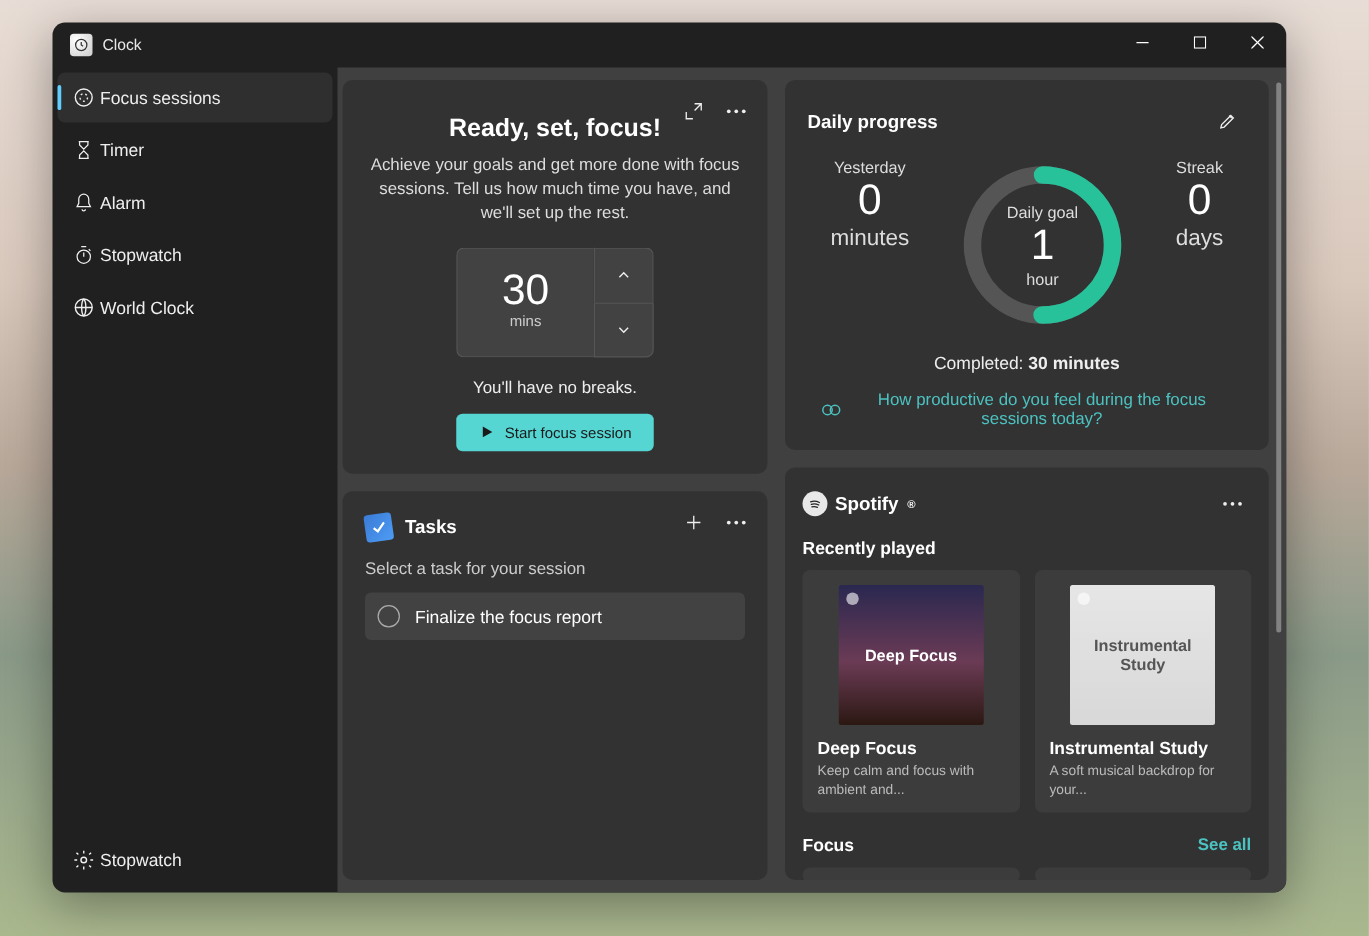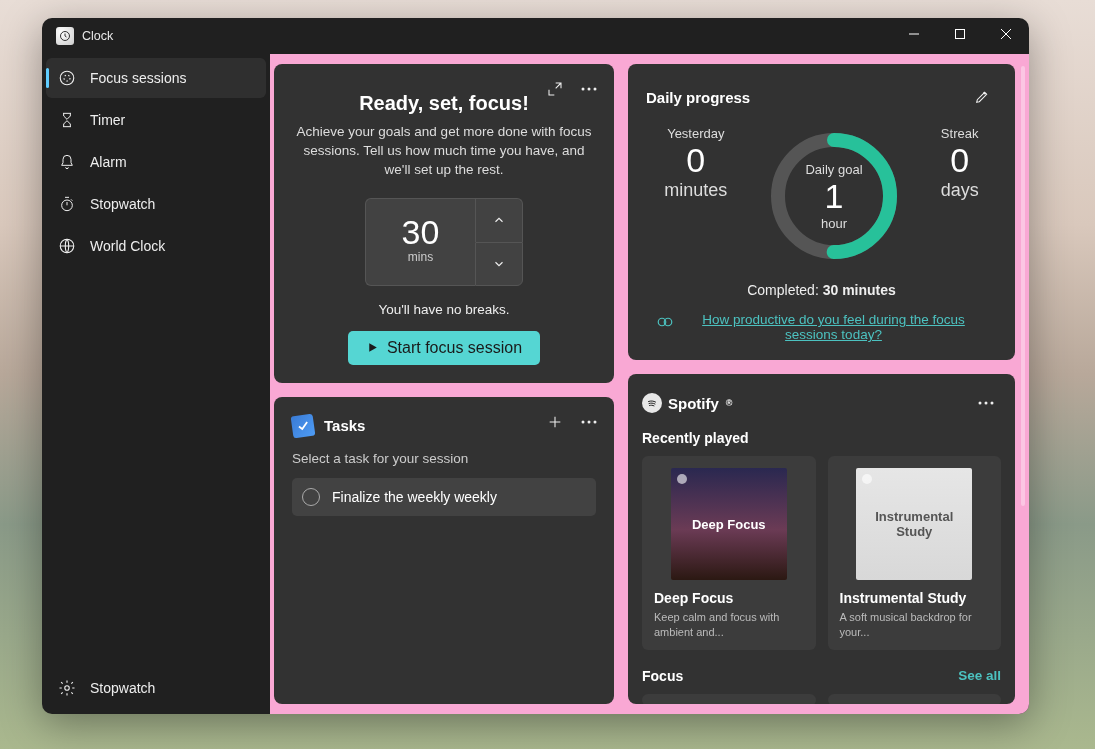--- a/index.html
+++ b/index.html
@@ -48,38 +48,38 @@
     }
     .body { display: flex; flex: 1; min-height: 0; }
     .sidebar {
       width: 228px;
       padding: 4px 4px 0 4px;
       display: flex; flex-direction: column;
     }
     .nav { display: flex; flex-direction: column; gap: 2px; flex:1}
     .nav-item {
       height: 40px; border-radius: 6px;
-      display: flex; align-items: center; gap: 14px;
+      display: flex; align-items: center; gap: 4px;
       padding: 0 12px;
       color: #eee; font-size: 14px;
       cursor: pointer;
       position: relative;
     }
     .nav-item.selected { background: rgba(255,255,255,.07); }
     .nav-item.selected::before {
       content:""; position:absolute; left:0; top:10px; bottom:10px; width:3px;
       background:#60cdff; border-radius:2px;
     }
     .nav-item .ico { width: 18px; height: 18px; display:flex; align-items:center; justify-content:center; color:#eee; }
     .content {
       flex:1;
       display:flex;
       gap: 14px;
       padding: 10px 14px 10px 4px;
-      background:#f9a8d4;
+      background:#404040;
       min-height:0;
       position:relative;
     }
     .col { display:flex; flex-direction:column; gap:14px; }
     .col.left { width: 340px; }
     .col.right { flex:1; }
     .card {
       background:#323232;
       border-radius:8px;
       padding:18px;
@@ -95,40 +95,40 @@
     .spin-val { width:110px; background:#424242; border:1px solid #555; border-right:none; border-radius:6px 0 0 6px; display:flex;flex-direction:column;align-items:center;justify-content:center;}
     .spin-val .num{font-size:34px;font-weight:500;}
     .spin-val .unit{font-size:12px;color:#ccc;margin-top:-2px;margin-bottom:6px;}
     .spin-btns{display:flex;flex-direction:column;}
     .spin-btns button{width:48px;height:44px;background:#424242;border:1px solid #555;color:#eee;cursor:pointer;display:flex;align-items:center;justify-content:center;}
     .spin-btns button:first-child{border-radius:0 6px 0 0;border-bottom:none;}
     .spin-btns button:last-child{border-radius:0 0 6px 0;}
     .breaks-text{font-size:13.5px;color:#eee;margin-bottom:14px;}
     .check-row{display:flex;align-items:center;justify-content:center;gap:10px;margin-bottom:20px;}
     .checkbox{width:18px;height:18px;border:1.5px solid #888;border-radius:3px;cursor:pointer;}
-    .start-btn{background:#55d6d3;border:none;border-radius:5px;padding:8px 18px;font-size:16px;color:#1a1a1a;font-weight:500;display:inline-flex;align-items:center;gap:8px;cursor:pointer;}
+    .start-btn{background:#55d6d3;border:none;border-radius:5px;padding:8px 18px;font-size:12px;color:#1a1a1a;font-weight:500;display:inline-flex;align-items:center;gap:8px;cursor:pointer;}
     .tasks-card{flex:1;min-height:170px;}
     .tasks-head{display:flex;align-items:center;gap:10px;margin-bottom:14px;}
     .todo-ico{width:22px;height:22px;background:linear-gradient(135deg,#3a7bd5,#4e9cf5);border-radius:3px;display:flex;align-items:center;justify-content:center;transform:rotate(-8deg);}
     .tasks-desc{font-size:13.5px;color:#ccc;margin-bottom:12px;}
     .task-item{display:flex;align-items:center;gap:12px;padding:10px;background:#424242;border-radius:5px;cursor:pointer;}
     .task-item .circle{width:18px;height:18px;border:1.5px solid #aaa;border-radius:50%;}
     .progress-card{display:flex;flex-direction:column;align-items:center;}
     .progress-head{width:100%;display:flex;justify-content:space-between;align-items:center;margin-bottom:14px;}
     .stats-row{width:100%;display:flex;justify-content:space-around;align-items:flex-start;margin-bottom:16px;}
     .stat{display:flex;flex-direction:column;align-items:center;text-align:center;}
     .stat .lbl{font-size:13px;color:#ddd;}
     .stat .num{font-size:34px;font-weight:400;}
     .stat .unit{font-size:18px;color:#ddd;}
     .ring{position:relative;width:140px;height:140px;}
     .ring svg{transform:rotate(-90deg);}
     .ring-text{position:absolute;inset:0;display:flex;flex-direction:column;align-items:center;justify-content:center;}
     .completed{font-size:14px;color:#eee;margin-bottom:14px;}
     .completed b{font-weight:600;}
-    .prompt{color:#4cc2c0;font-size:13.5px;text-align:center;display:flex;align-items:flex-start;gap:6px;cursor:pointer;padding:0 10px;text-decoration:underline;}
+    .prompt{color:#4cc2c0;font-size:13.5px;text-align:center;display:flex;align-items:center;gap:6px;cursor:pointer;padding:0 10px;}
     .spotify-card{padding:14px 14px 0 14px;}
     .spotify-head{display:flex;align-items:center;justify-content:space-between;margin-bottom:12px;}
     .spotify-logo{display:flex;align-items:center;gap:6px;font-weight:600;font-size:15px;}
     .spot-circle{width:20px;height:20px;border-radius:50%;background:#e8e8e8;display:flex;align-items:center;justify-content:center;}
     .section-label{font-size:14px;font-weight:600;margin-bottom:10px;}
     .see-all-row{display:flex;justify-content:space-between;align-items:center;}
     .see-all{font-size:13.5px;color:#4cc2c0;cursor:pointer;}
     .pl-row{display:flex;gap:12px;margin-bottom:18px;}
     .pl{flex:1;background:#3c3c3c;border-radius:6px;padding:12px 12px 10px 12px;cursor:pointer;}
     .pl .art{width:116px;height:112px;margin:0 auto 10px;border-radius:2px;display:flex;align-items:center;justify-content:center;font-weight:700;font-size:13px;text-align:center;color:#fff;position:relative;padding:4px;}
@@ -294,21 +294,21 @@
             <div class="todo-ico">
                 <svg width="14" height="14" viewBox="0 0 24 24" stroke="#fff" fill="none" stroke-width="3">
                   <path d="M5 12l5 5L20 6"></path>
                 </svg>
               </div>
             <h2>Tasks</h2>
           </div>
           <div class="tasks-desc">Select a task for your session</div>
           <div class="task-item">
             <div class="circle"></div>
-            <span>Finalize the weekly weekly</span>
+            <span>Finalize the focus report</span>
           </div>
         </div>
       </div>
 
       <div class="col right">
 
         <div class="card progress-card">
           <div class="progress-head">
             <h2>Daily progress</h2>
             <button class="icon-btn">

